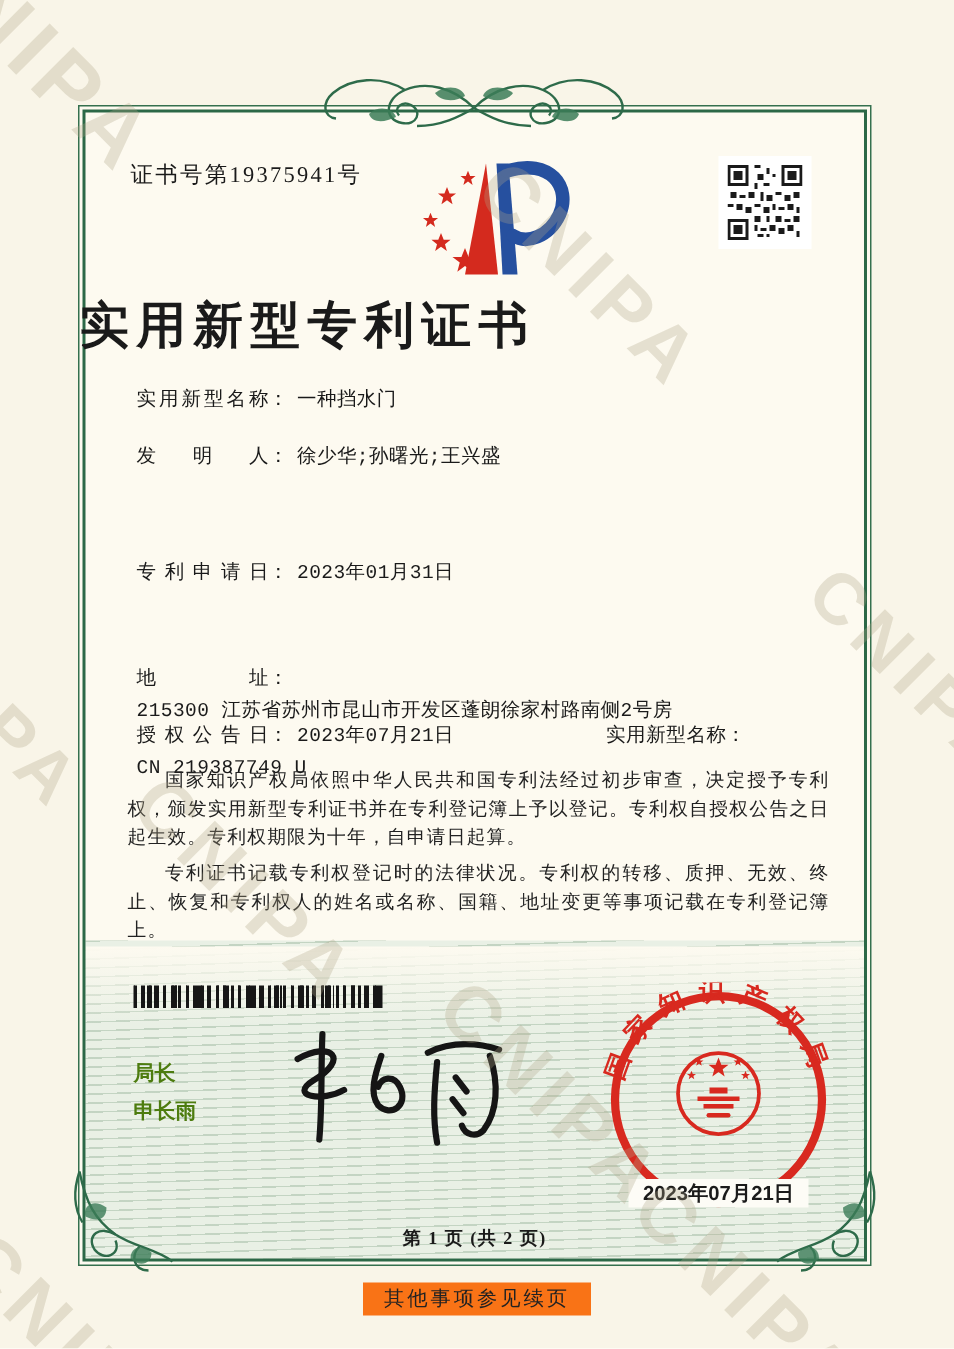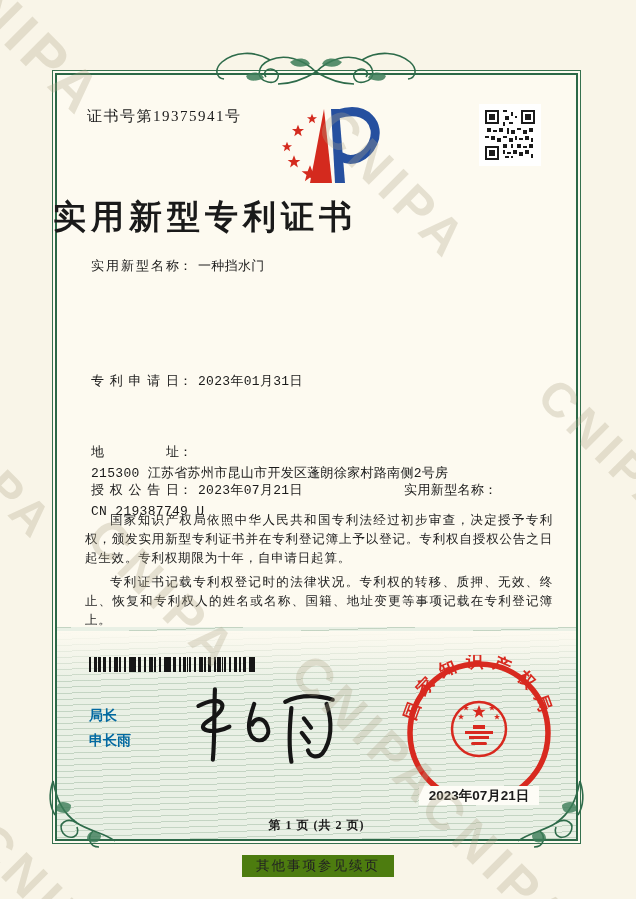--- a/index.html
+++ b/index.html
@@ -59,33 +59,33 @@
   .legal p{margin:0 0 5px 0; text-indent:2em;}
   
   .barcode{
     position:absolute; left:36px; top:586px; width:166px; height:15px;
     background-image:
       repeating-linear-gradient(90deg,#161616 0 2px,rgba(0,0,0,0) 2px 5px),
       repeating-linear-gradient(90deg,#161616 0 1px,rgba(0,0,0,0) 1px 7px),
       repeating-linear-gradient(90deg,rgba(0,0,0,0) 0 9px,#161616 9px 12px,rgba(0,0,0,0) 12px 17px);
   }
   .director{position:absolute; left:36px; top:632px; font-family:"Liberation Sans", sans-serif;
-            font-size:14px; font-weight:bold; line-height:25px; color:#0369a1;}
+            font-size:14px; font-weight:bold; line-height:25px; color:#4d7c0f;}
   .signature{position:absolute; left:133px; top:608px;}
   .seal{position:absolute; left:346px; top:584px;}
   .page-info{
     position:absolute; left:0; right:0; top:746px; text-align:center;
     font-size:12px; letter-spacing:1px;font-weight:bold;
   }
   
   .continuation{
     position:absolute; left:0; right:0; top:855px; text-align:center;
   }
   .continuation span{
-    display:inline-block; background:#4d7c0f; padding:2px 14px;
+    display:inline-block; background:#f97316; padding:2px 14px;
     font-size:13.5px; letter-spacing:2px; color:#222;
   }
   
   .orn{position:absolute; z-index:4; pointer-events:none;}
   .orn-top{left:153px; top:-23px;}
   .orn-bl{left:-10px; bottom:-12px; transform:scaleX(-1);}
   .orn-br{right:-10px; bottom:-12px;}
   
   .wm{
     position:absolute; z-index:7; pointer-events:none;
@@ -217,20 +217,23 @@
             <rect x="13" y="23" width="1" height="1"></rect>
         </g>
       </svg>
     </div>
 
     <div class="title">实用新型专利证书</div>
 
     <div class="field-row" style="top:185px">
       <span class="flabel">实用新型名称</span><span class="fcolon">：</span><span class="fvalue">一种挡水门</span>
     </div>
+    <div class="field-row" style="top:223px">
+      <span class="flabel">发明人</span><span class="fcolon">：</span><span class="fvalue">徐少华;孙曙光;王兴盛</span>
+    </div>
     <div class="field-row" style="top:300px">
       <span class="flabel">专利申请日</span><span class="fcolon">：</span><span class="fvalue">2023年01月31日</span>
     </div>
     <div class="field-row" style="top:371px">
       <span class="flabel">地址</span><span class="fcolon">：</span><span class="fvalue wide">215300 江苏省苏州市昆山市开发区蓬朗徐家村路南侧2号房</span>
     </div>
     <div class="field-row" style="top:409px">
       <span class="flabel">授权公告日</span><span class="fcolon">：</span><span class="fvalue fixed">2023年07月21日</span><span class="flabel2">实用新型名称</span><span class="fcolon">：</span><span class="fvalue">CN 219387749 U</span>
     </div>
 

